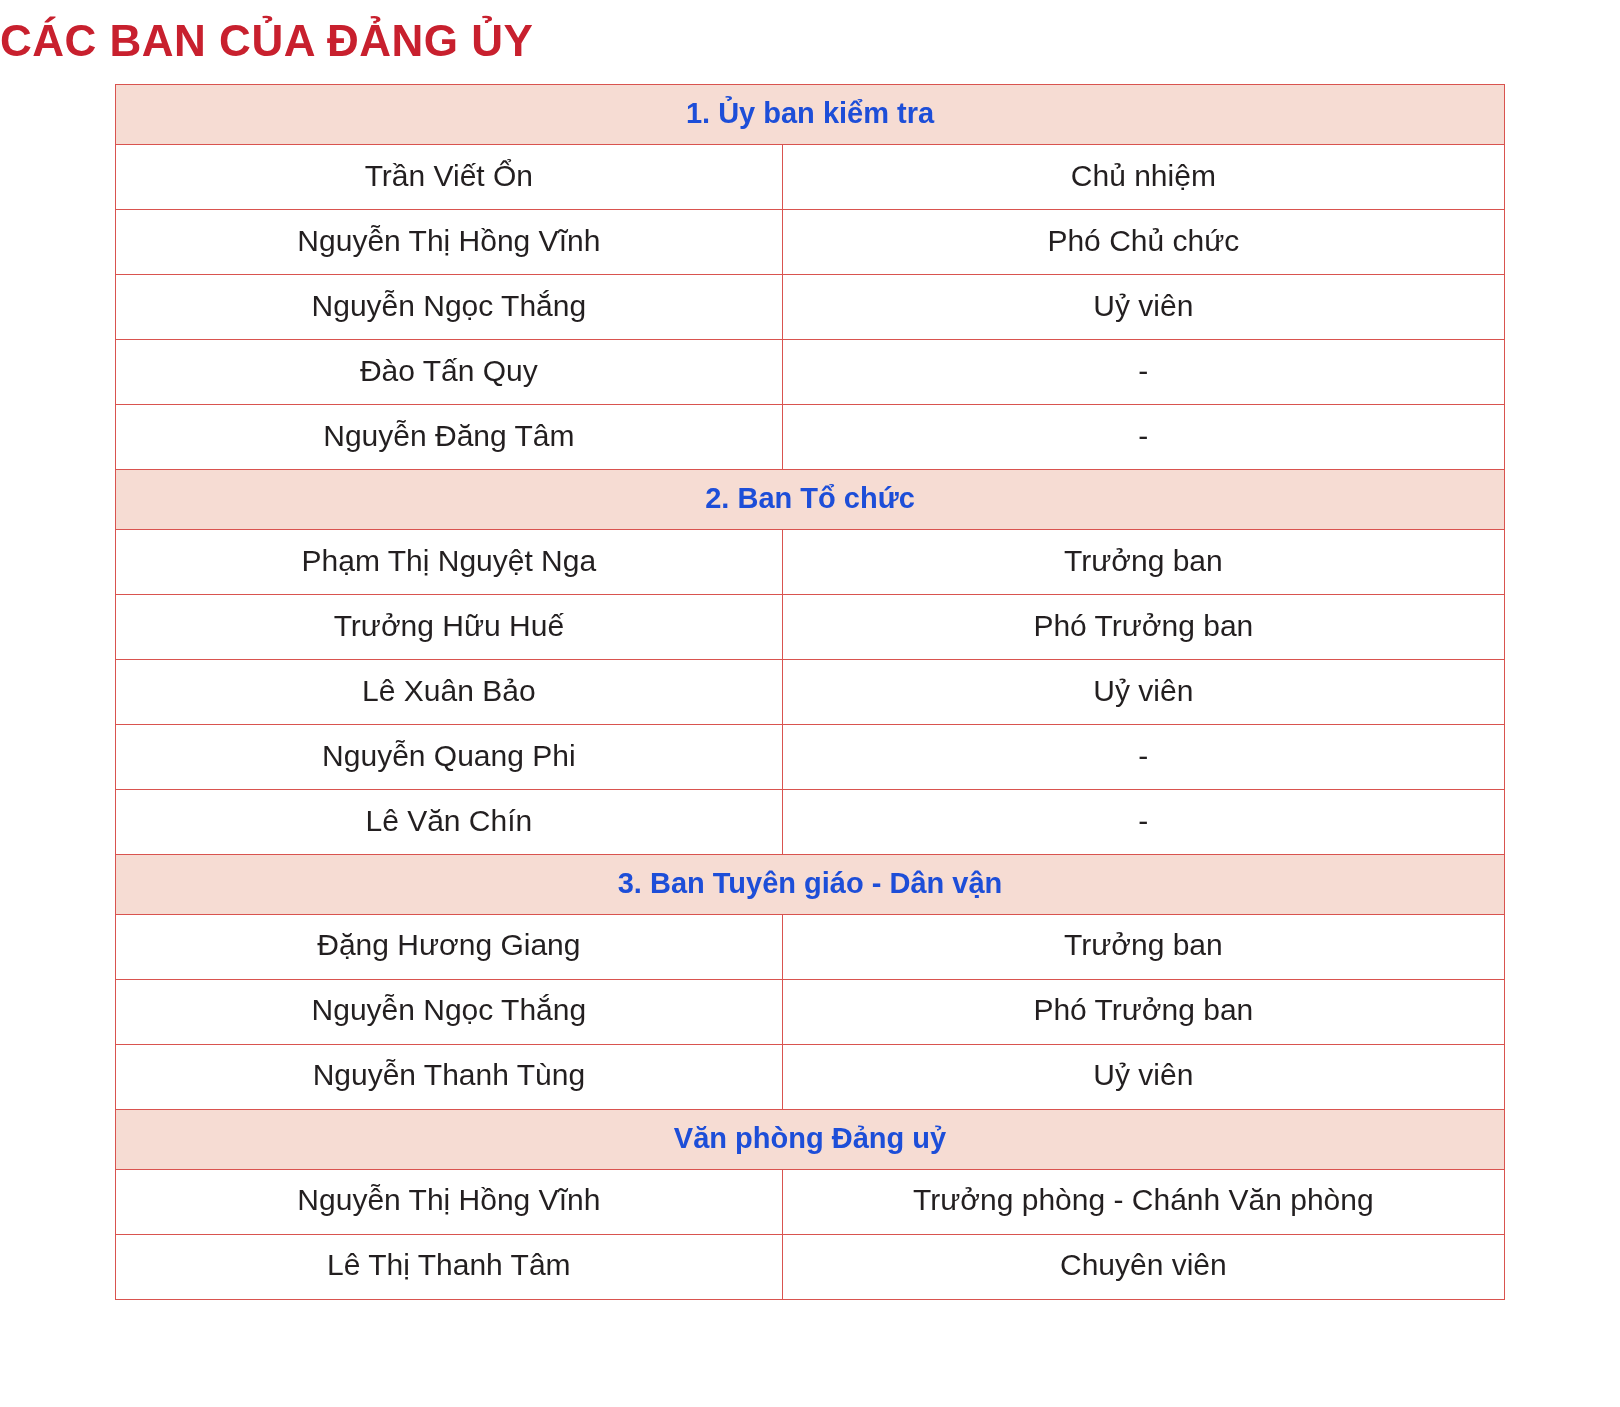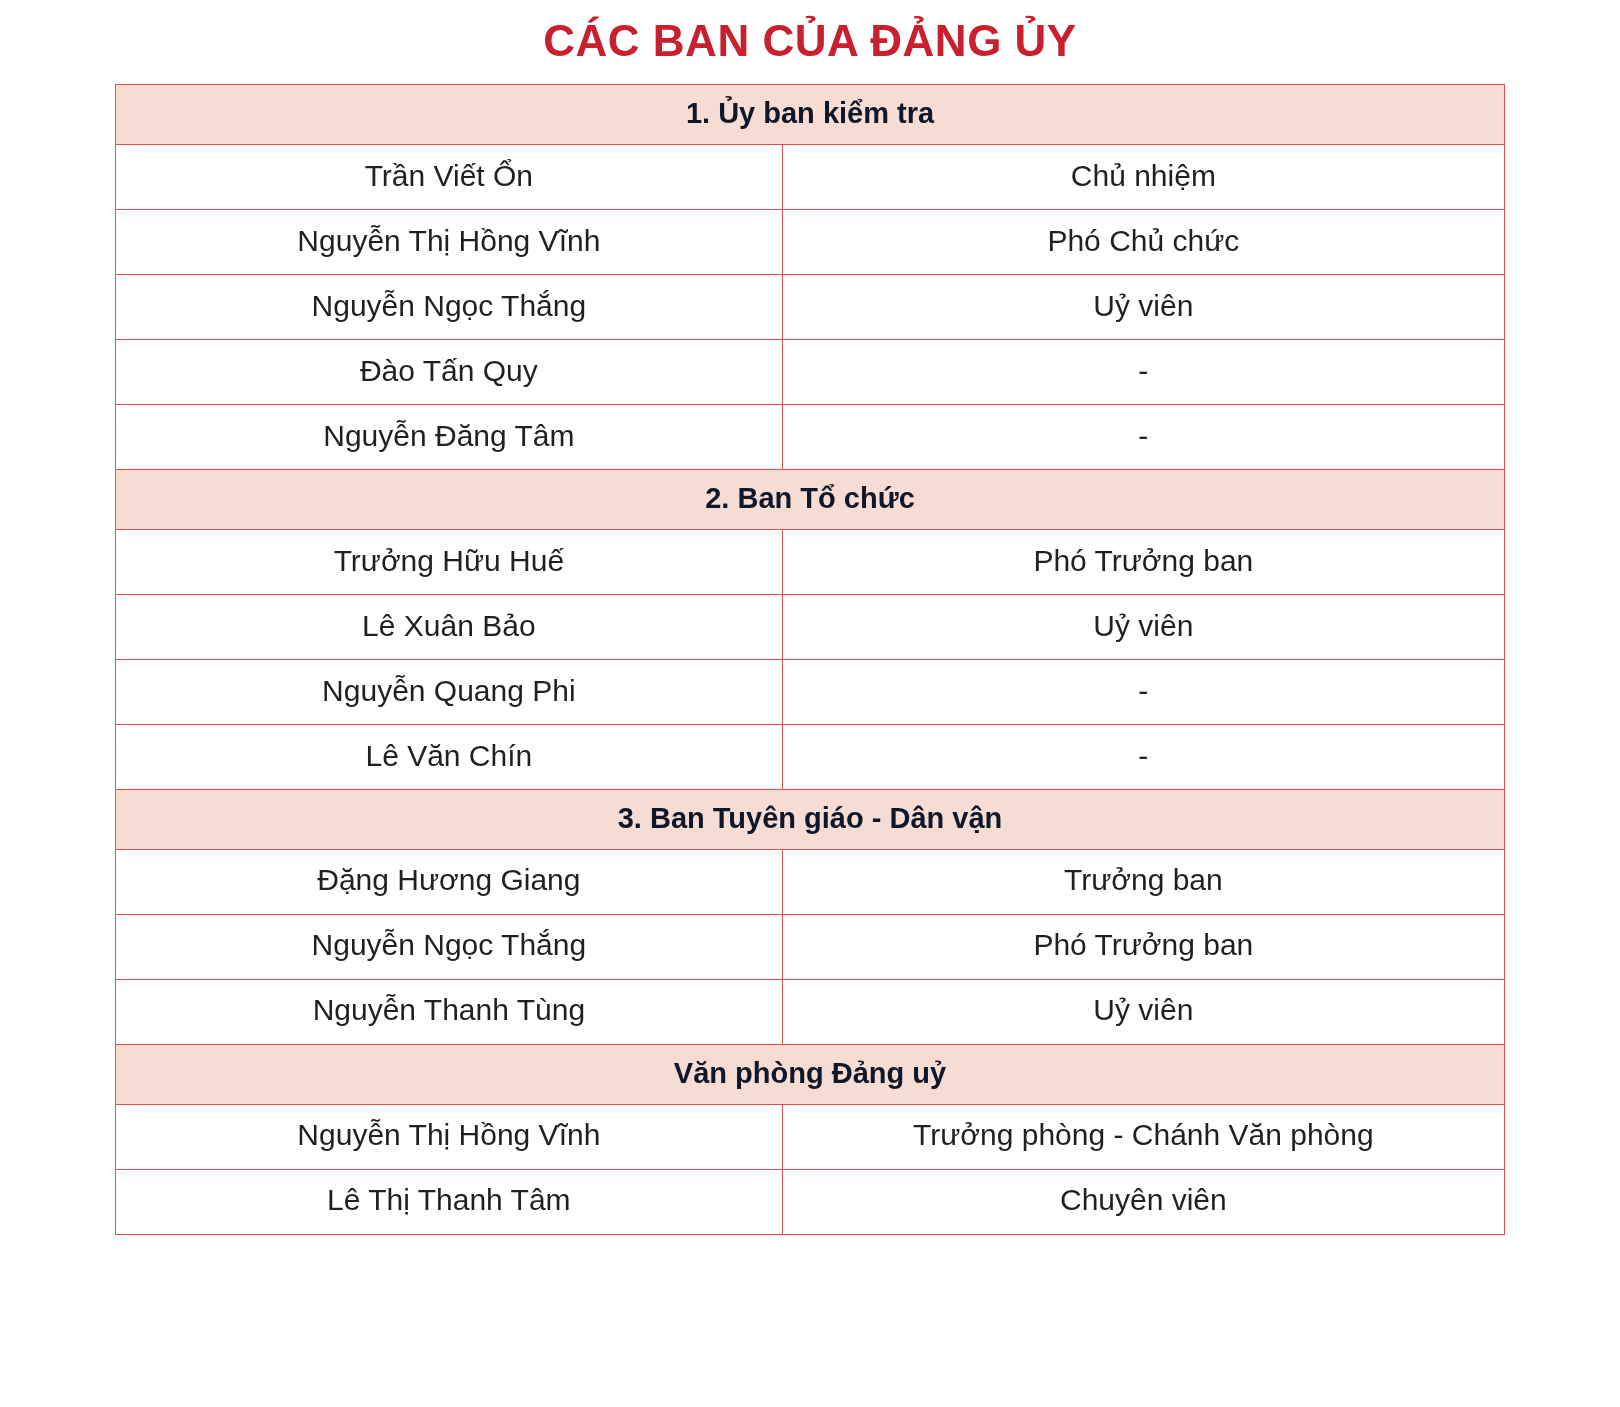--- a/index.html
+++ b/index.html
@@ -15,21 +15,21 @@
     -webkit-font-smoothing: antialiased;
   }
   .page {
     width: 1620px;
     height: 1407px;
     position: relative;
     box-sizing: border-box;
     padding: 0;
   }
   .doc-title {
-    text-align: center;
+    text-align: left;
     color: #C8202E;
     font-weight: bold;
     font-size: 44px;
     letter-spacing: 0.5px;
     margin: 0;
     padding: 16px 0 18px 0;
     font-family: "Liberation Sans", sans-serif;
   }
   .table-wrap {
     margin: 0 auto;
@@ -38,21 +38,21 @@
   table.org-table {
     width: 100%;
     border-collapse: collapse;
     table-layout: fixed;
   }
   table.org-table col.c-name { width: 48%; }
   table.org-table col.c-role { width: 52%; }
 
   tr.section-row td {
     background: #F6DCD3;
-    color: #0f172a;
+    color: #1d4ed8;
     font-weight: bold;
     font-size: 29px;
     text-align: center;
     padding: 13px 8px 14px 8px;
     border: 1px solid #D9534F;
     border-left: 1px solid #D9534F;
     border-right: 1px solid #D9534F;
     line-height: 1.1;
   }
   tr.data-row td {
@@ -106,20 +106,24 @@
             <td class="role-cell">-</td>
           </tr>
           <tr class="data-row">
             <td class="name-cell">Nguyễn Đăng Tâm</td>
             <td class="role-cell">-</td>
           </tr>
           <tr class="section-row">
             <td colspan="2">2. Ban Tổ chức</td>
           </tr>
           <tr class="data-row">
+            <td class="name-cell">Phạm Thị Nguyệt Nga</td>
+            <td class="role-cell">Trưởng ban</td>
+          </tr>
+          <tr class="data-row">
             <td class="name-cell">Trưởng Hữu Huế</td>
             <td class="role-cell">Phó Trưởng ban</td>
           </tr>
           <tr class="data-row">
             <td class="name-cell">Lê Xuân Bảo</td>
             <td class="role-cell">Uỷ viên</td>
           </tr>
           <tr class="data-row">
             <td class="name-cell">Nguyễn Quang Phi</td>
             <td class="role-cell">-</td>

